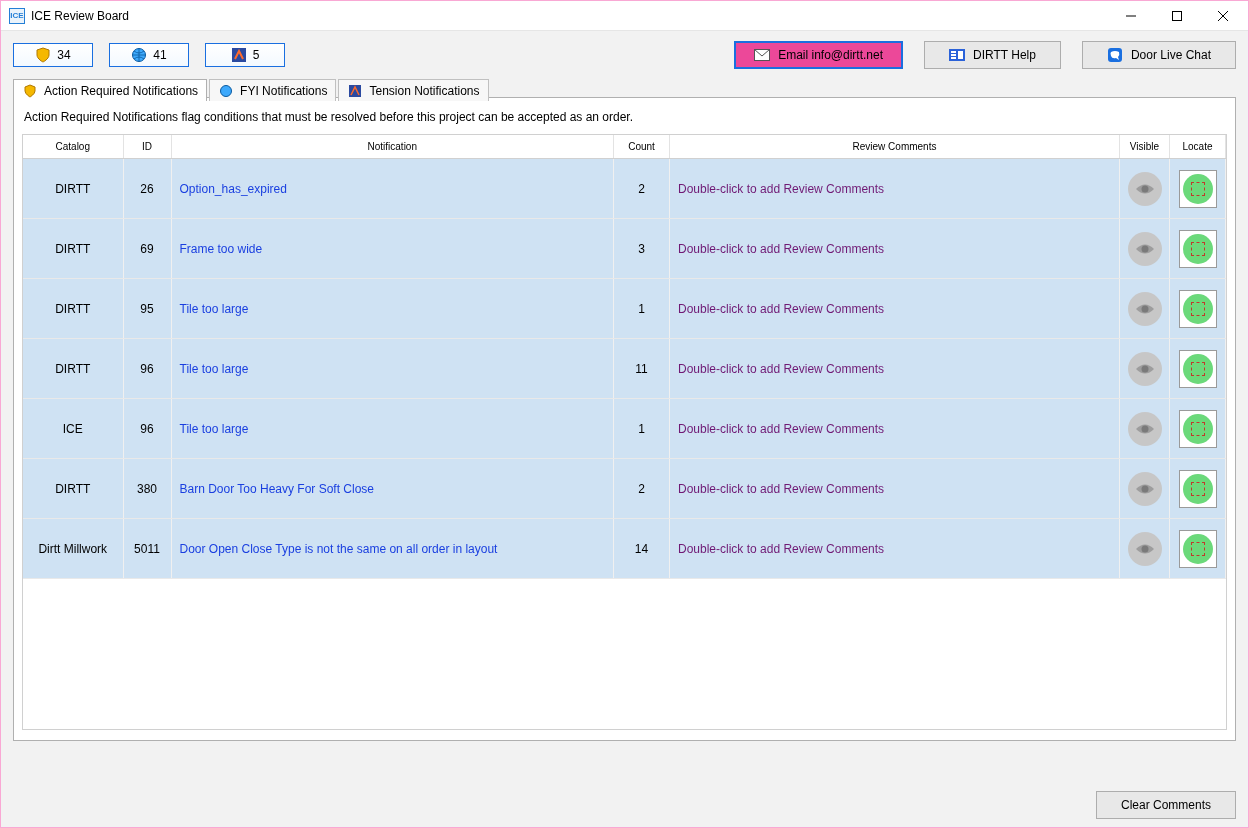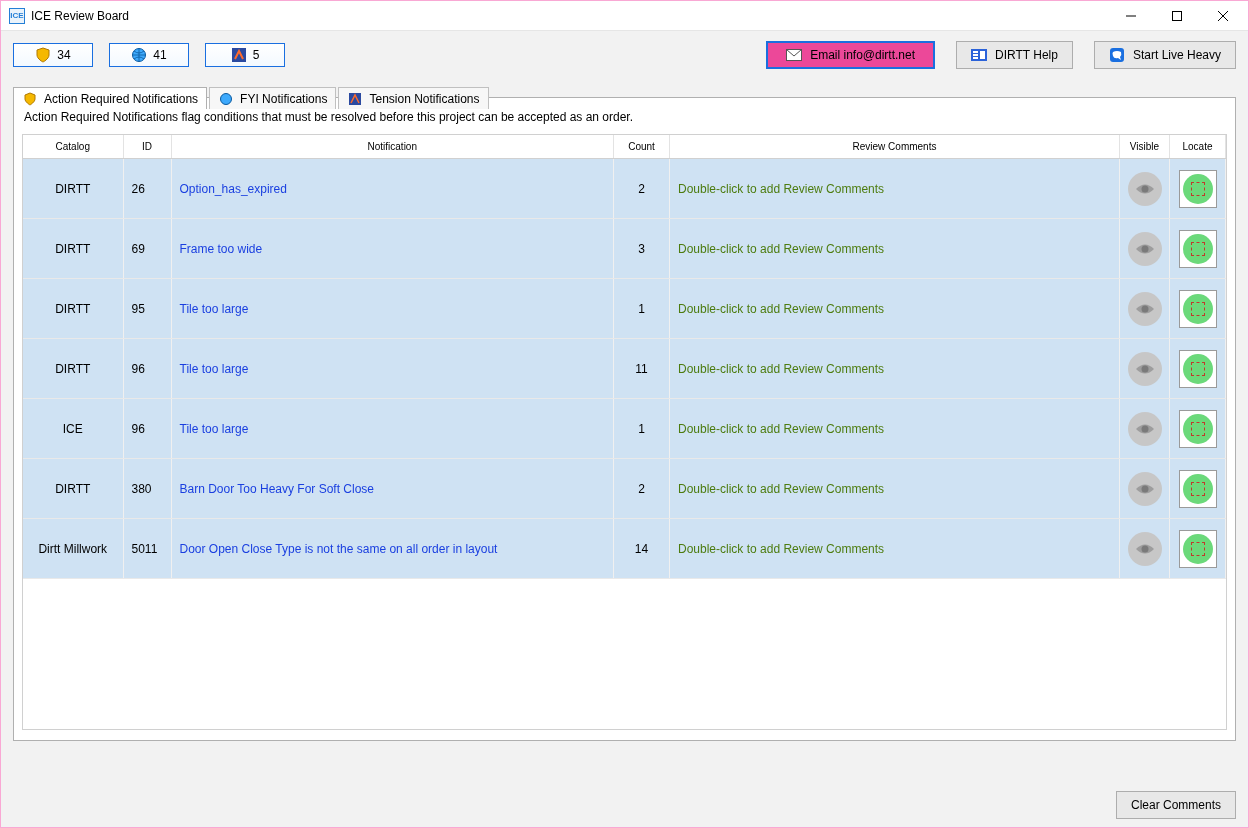--- a/index.html
+++ b/index.html
@@ -51,21 +51,21 @@
   .badge {
     width: 80px; height: 24px;
     border: 1px solid #1a6fe0;
     background: linear-gradient(#ffffff,#f3f9ff);
     display: flex; align-items: center; justify-content: center;
     gap: 6px; font-size: 12px;
   }
   .badge .ico { width:16px; height:16px; display:inline-flex; align-items:center; justify-content:center; }
   .toolbar-spacer { flex: 1; }
   .tool-btn {
-    height: 28px; padding: 0 14px;
+    height: 28px; padding: 0 24px;
     border: 1px solid #adadad;
     background: #e8e8e8;
     display: flex; align-items: center; gap: 8px;
     font-size: 12px;
   }
   .tool-btn.primary {
     border: 2px solid #1a6fe0;
     background: #ec4899;
     padding: 0 18px;
   }
@@ -82,21 +82,21 @@
 
   
   .tabs { display:flex; gap:2px; }
   .tab {
     height: 22px; padding: 0 8px;
     border: 1px solid #c0c0c0;
     border-bottom: none;
     background: #f7f7f7;
     display:flex; align-items:center; gap:6px;
     font-size: 12px;
-    position: relative; top:12px;
+    position: relative; top:4px;
   }
   .tab.active { background: #fff; border-color:#b0b0b0; }
   .tab .ico { width:16px; height:16px; display:inline-flex; align-items:center; justify-content:center; }
 
   
   .panel {
     flex:1; background:#fff; border:1px solid #b0b0b0;
     padding: 10px 8px;
     display:flex; flex-direction:column;
     min-height:0;
@@ -123,28 +123,28 @@
   table.grid td {
     padding: 0 8px;
     height: 60px;
     border-right:1px solid #f0f0f0;
     border-bottom:1px solid #e9e9e9;
     font-size: 12px;
     vertical-align: middle;
   }
   tbody tr { background:#cfe2f3; }
   .col-catalog { width: 100px; text-align:center; }
-  .col-id { width: 48px; text-align:left; }
+  .col-id { width: 48px; text-align:center; }
   .col-notif { }
   .col-count { width: 56px; text-align:center; }
   .col-comments { width: 450px; }
   .col-visible { width: 50px; text-align:center; }
   .col-locate { width: 56px; text-align:center; }
   .link { color:#1a3fe0; }
-  .placeholder { color:#4d7c0f; }
+  .placeholder { color:#701a75; }
 
   .eye-btn, .locate-btn {
     width:34px; height:34px; border-radius:50%;
     display:inline-flex; align-items:center; justify-content:center;
     margin:0 auto;
   }
   .eye-btn { background:#c7c7c7; }
   .locate-outer {
     width:38px; height:38px; border:1px solid #9a9a9a; background:#fff;
     display:inline-flex; align-items:center; justify-content:center;
@@ -246,21 +246,21 @@
       </span>
       <span>DIRTT Help</span>
     </div>
     <div class="tool-btn">
       <span class="ico">
         <svg width="16" height="16">
             <rect x="1" y="1" width="14" height="14" rx="3" fill="#1a6fe0"></rect>
             <path d="M4 5 Q8 3 12 5 Q13 8 11 10 L12 13 L9 11 Q5 12 4 9 Q3 6 4 5 Z" fill="#fff"></path>
           </svg>
       </span>
-      <span>Start Live Heavy</span>
+      <span>Door Live Chat</span>
     </div>
   </div>
 
   <div class="content-wrap">
     <div class="tabs">
       <div class="tab active">
         <span class="ico">
           <svg width="14" height="14">
               <path d="M7 1 L12 3 V7 C12 10 7 13 7 13 C7 13 2 10 2 7 V3 Z" fill="#f5b800" stroke="#b07800"></path>
             </svg>

